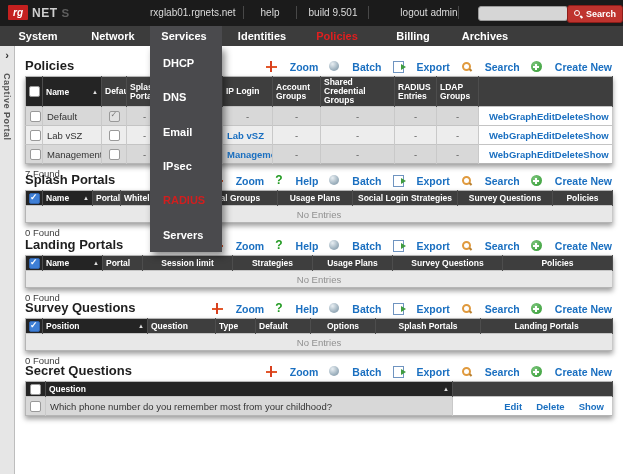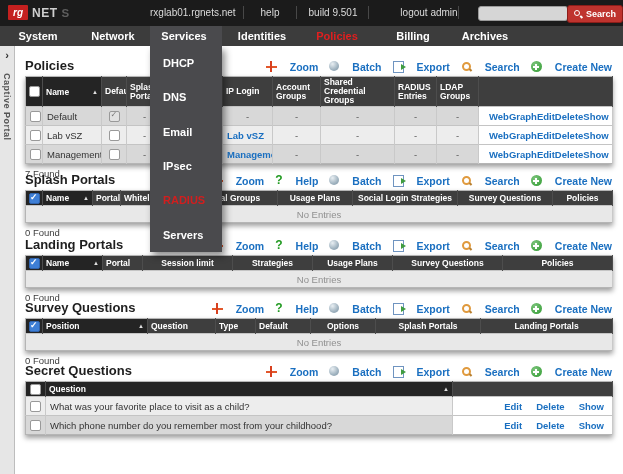--- a/index.html
+++ b/index.html
@@ -485,31 +485,20 @@
         <col style="width:20px">
         <col style="width:407px">
         <col style="width:160px">
       </colgroup>
     <tbody>
         <tr class="hrow-short">
       <th class="dark c"><span class="cb"></span></th>
       <th class="dark"><span>Question</span><span class="sort">▲</span></th>
       <th></th>
     </tr>
-    <tr class="r-light">
-      <td class="c"><span class="cb"></span></td>
-      <td>What was your favorite place to visit as a child?</td>
-      <td class="actions">
-            <div class="act-right">
-        <span class="cell-link">Edit</span>
-        <span class="cell-link">Delete</span>
-        <span class="cell-link">Show</span>
-      </div>
-          </td>
-    </tr>
     <tr class="r-dark">
       <td class="c"><span class="cb"></span></td>
       <td>Which phone number do you remember most from your childhood?</td>
       <td class="actions">
             <div class="act-right">
         <span class="cell-link">Edit</span>
         <span class="cell-link">Delete</span>
         <span class="cell-link">Show</span>
       </div>
           </td>

